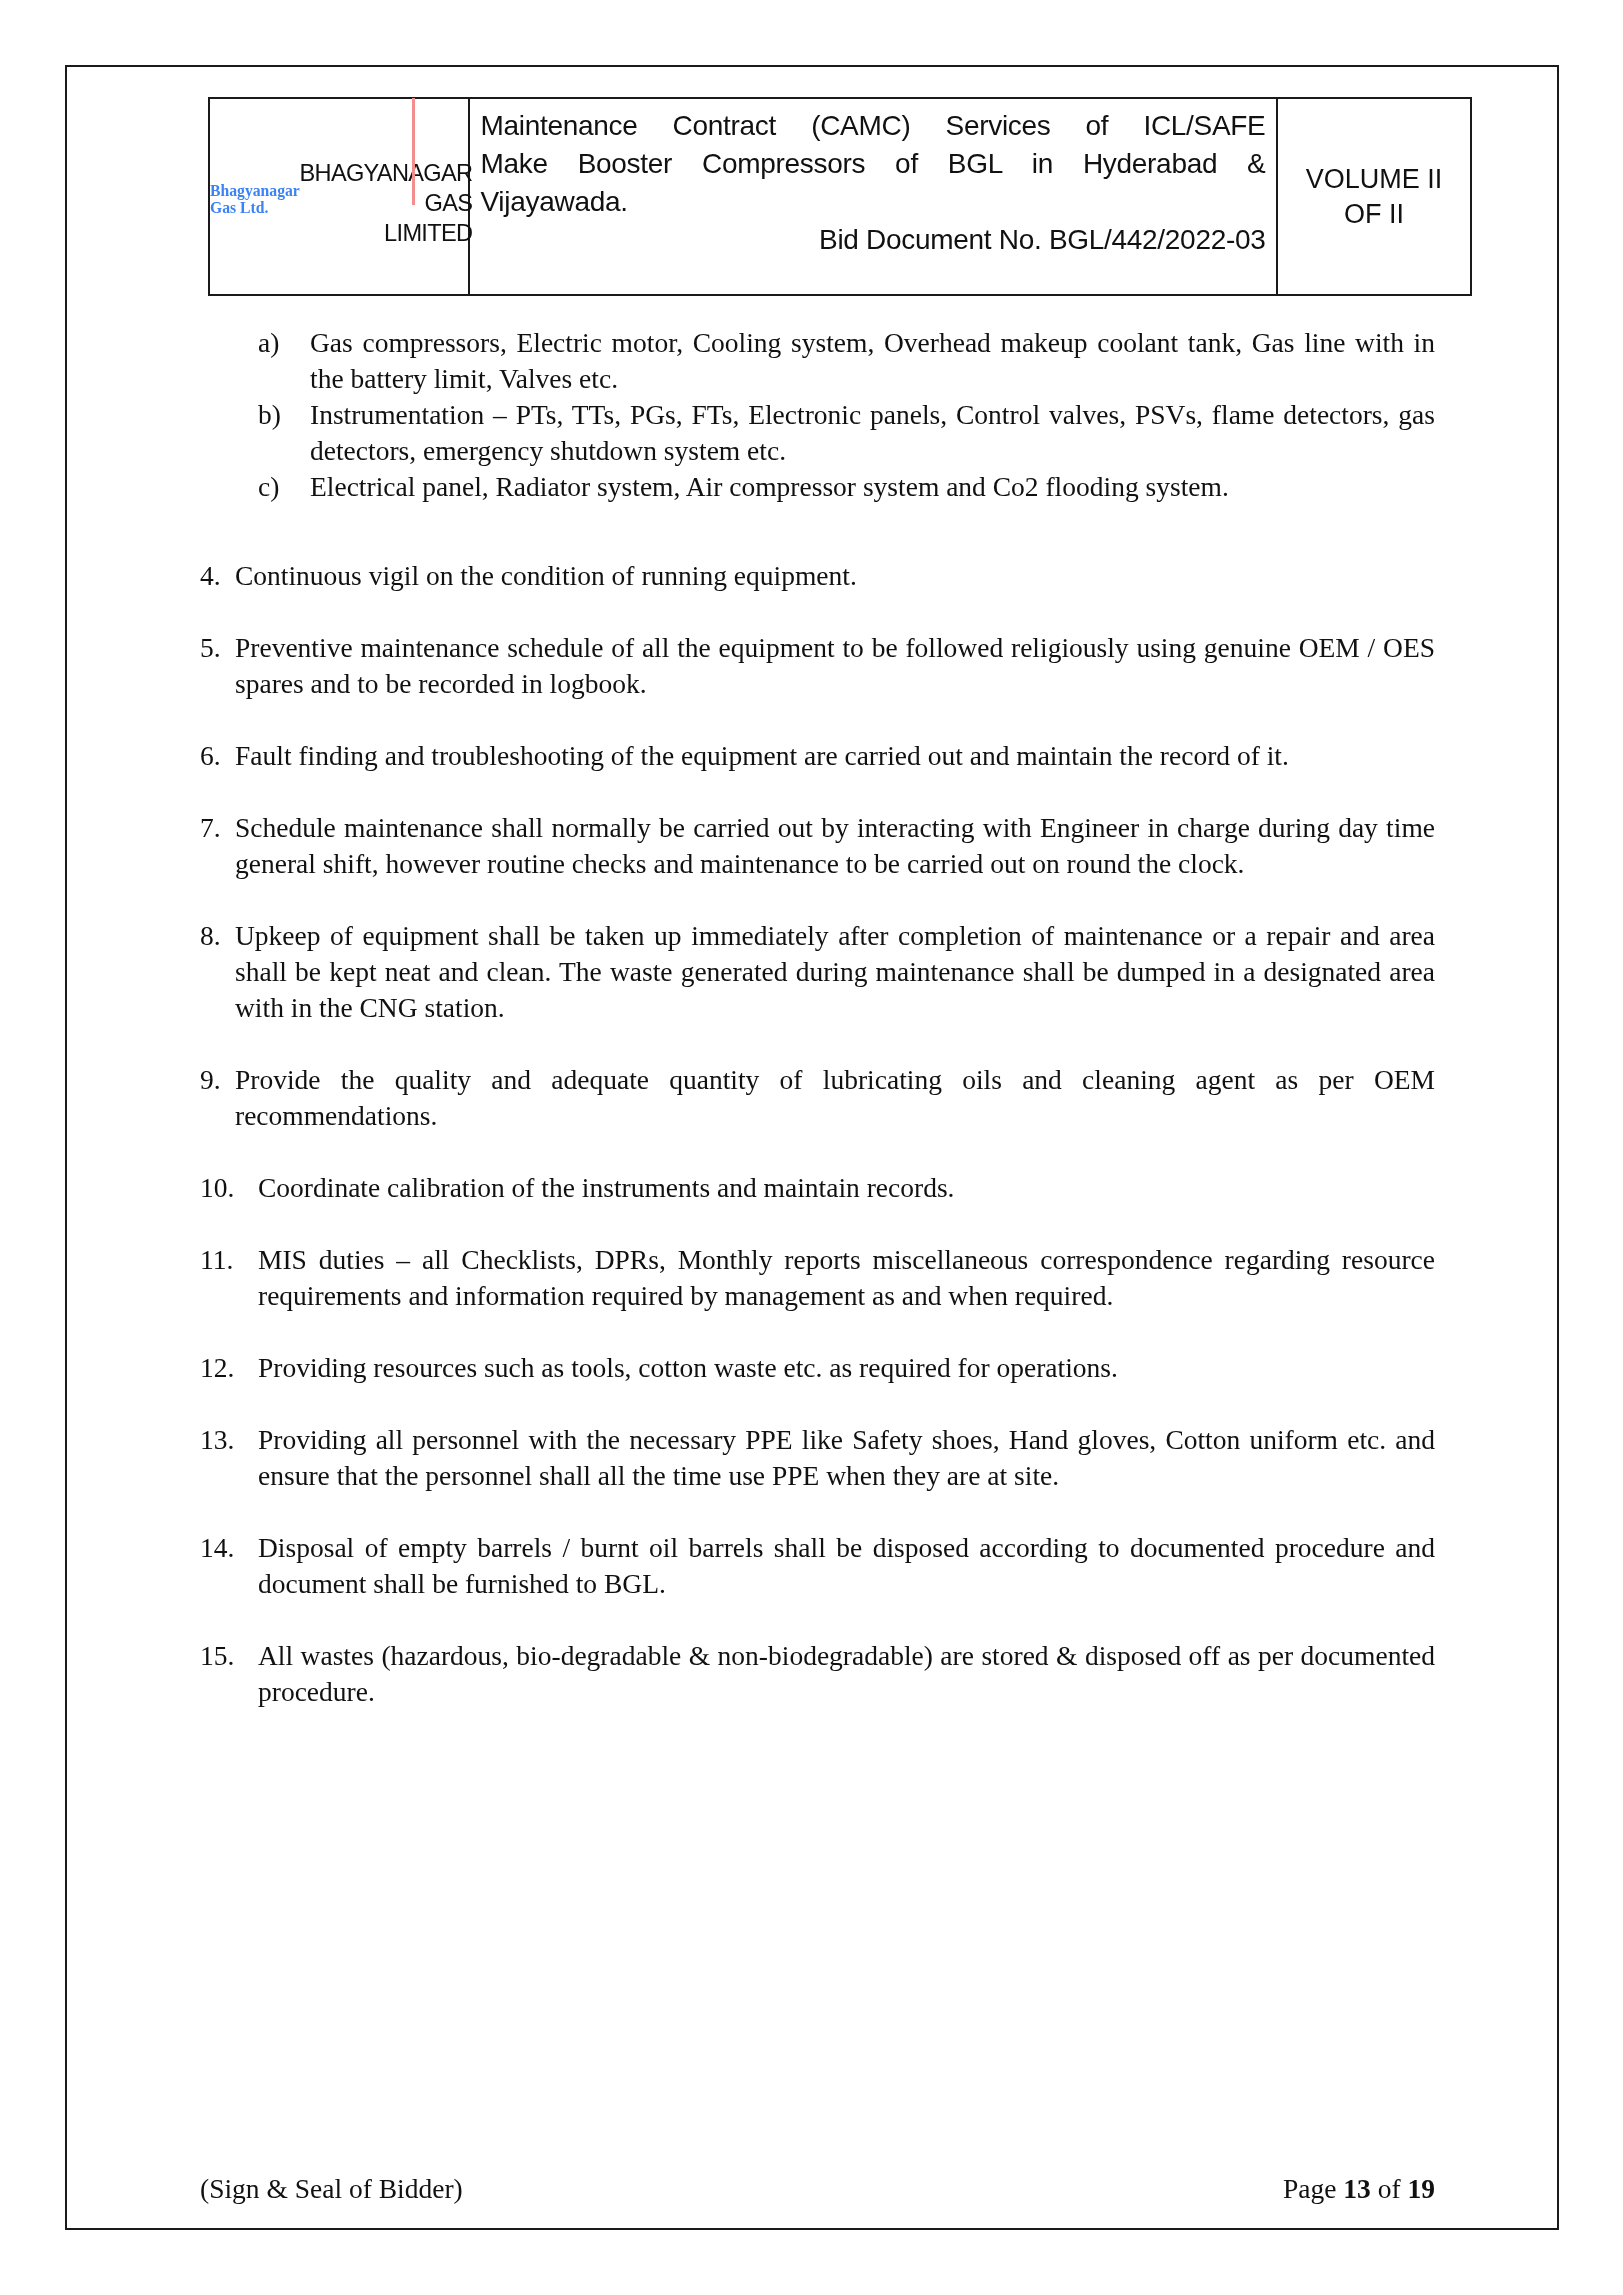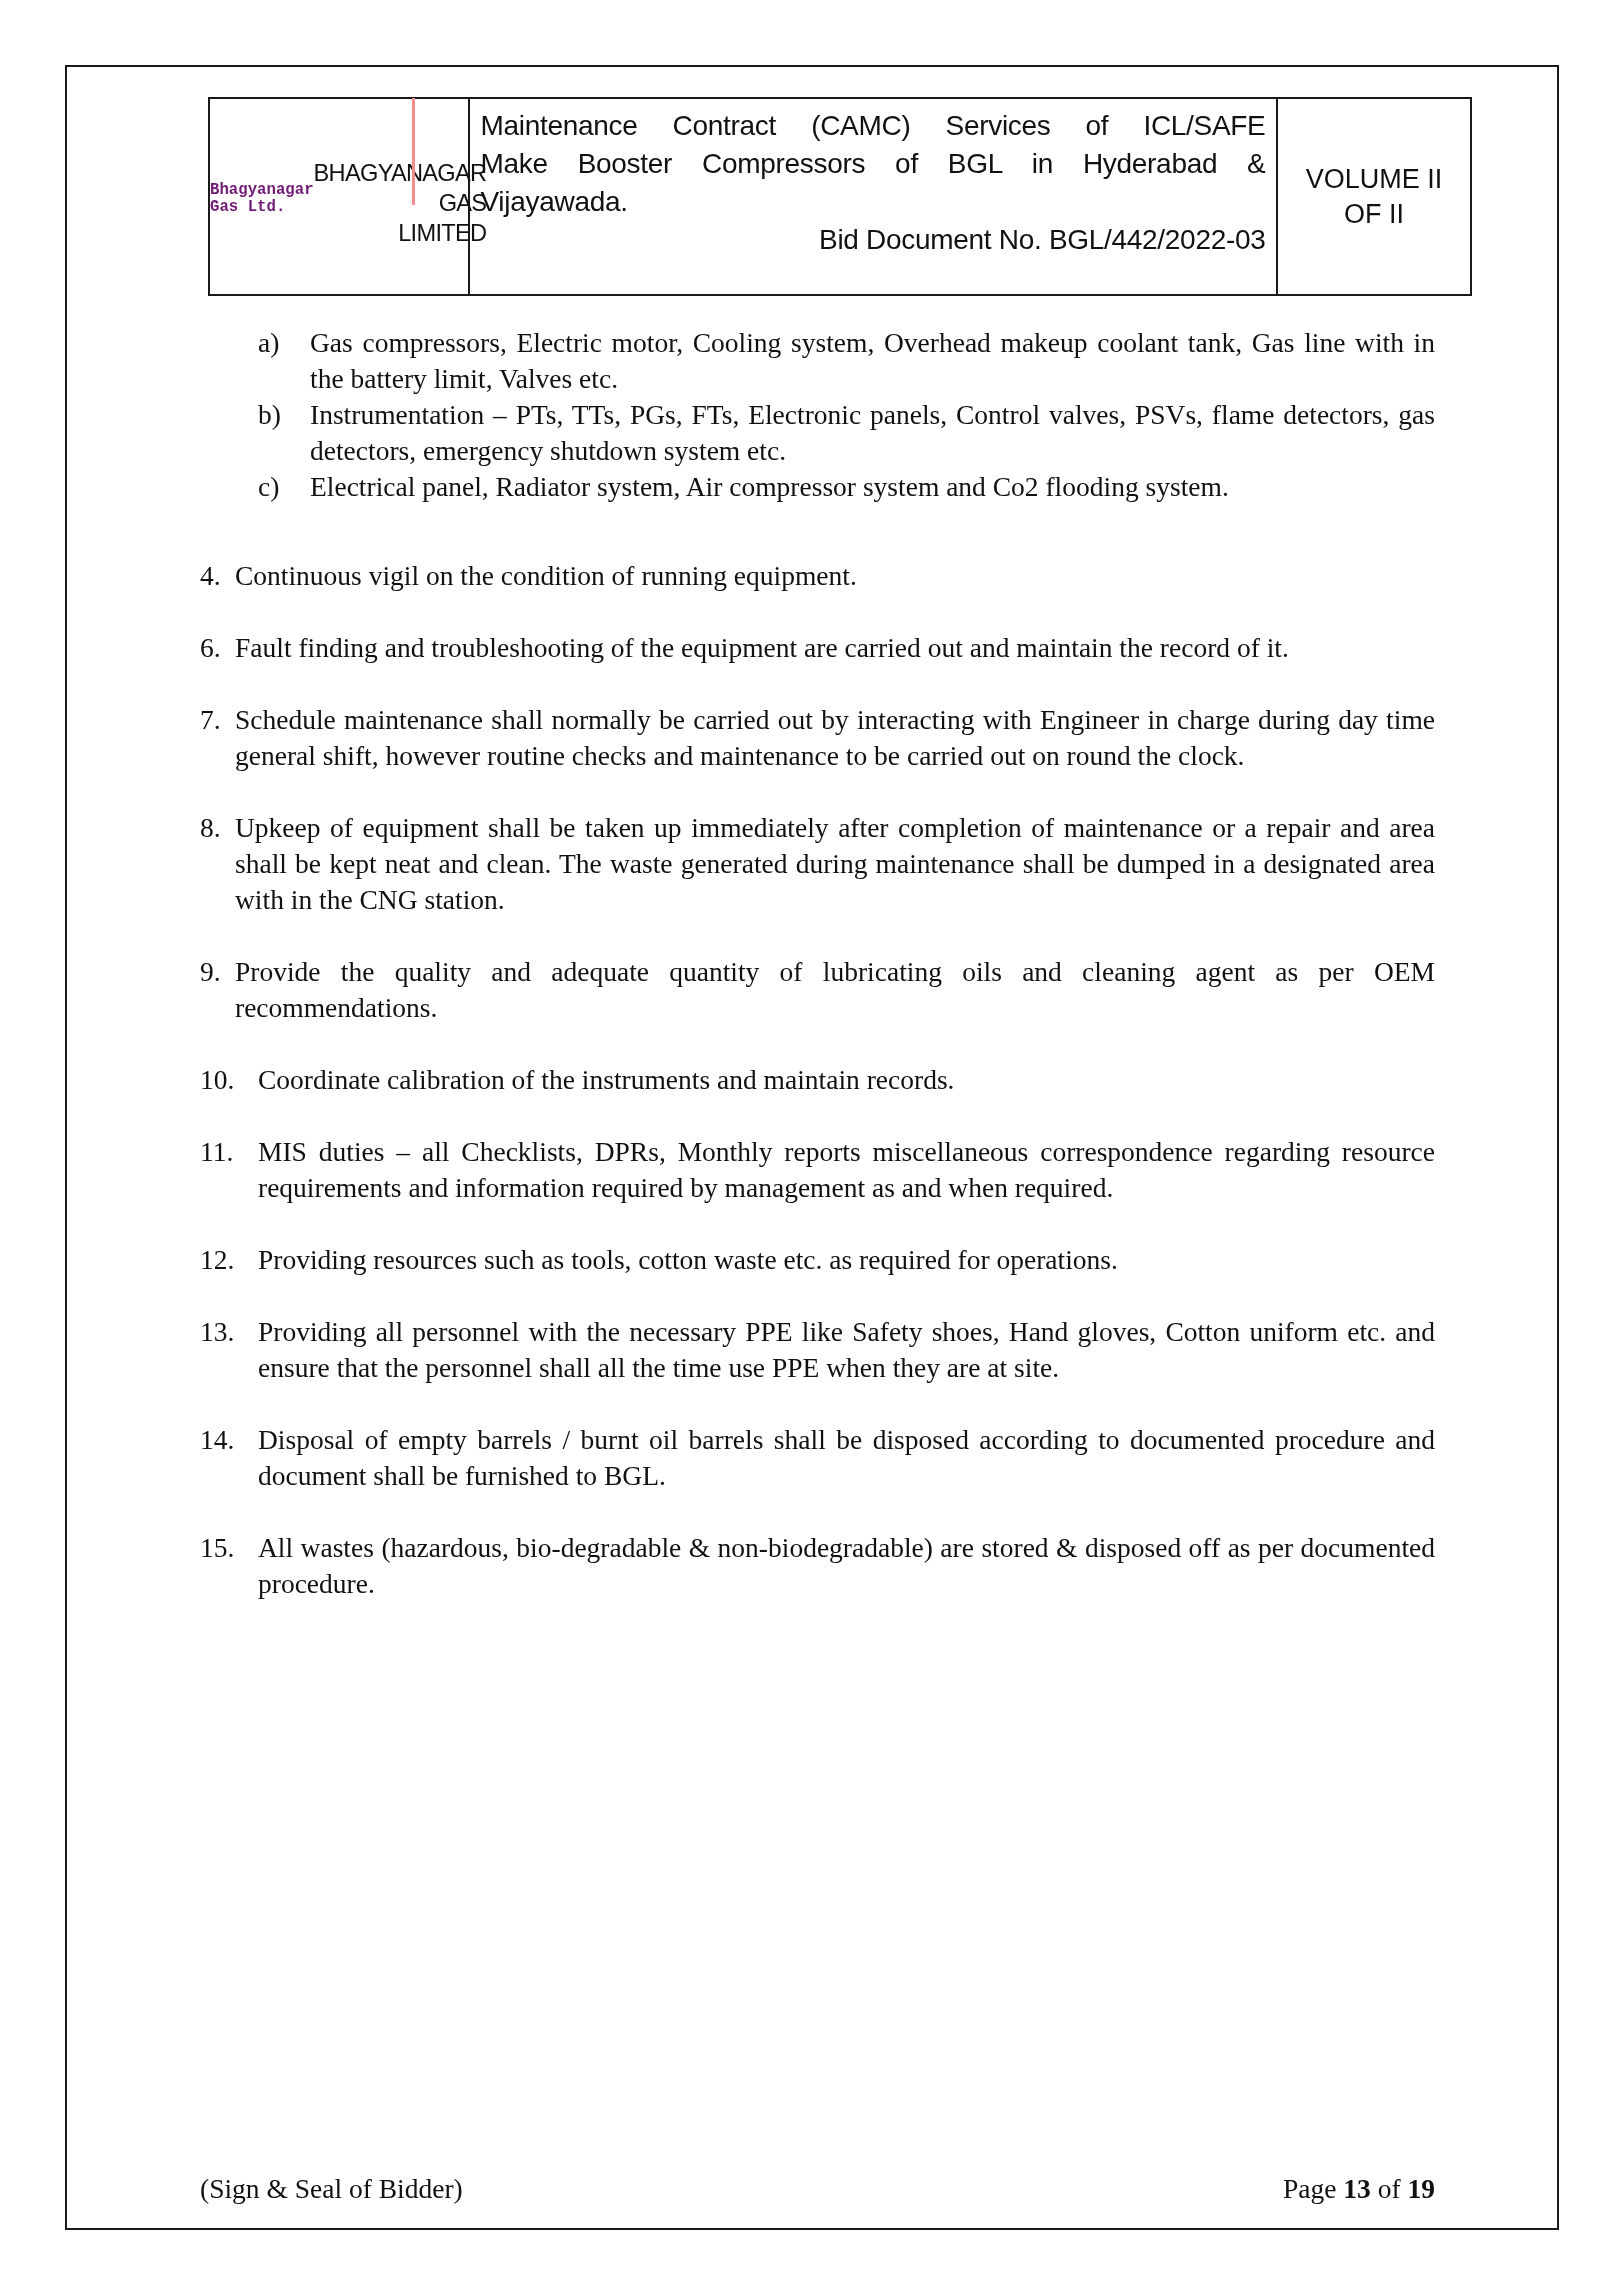--- a/index.html
+++ b/index.html
@@ -43,22 +43,22 @@
     flex:1 1 auto;
     display:flex;flex-direction:column;
     align-items:center;justify-content:center;
     font-size:27px;line-height:35px;
   }
   .title-line{text-align:justify;text-align-last:justify;}
   .title-line.last{text-align:left;text-align-last:left;}
   .bid-line{text-align:right;}
   .logo-caption{
     font-size:15.7px;line-height:17px;font-weight:bold;
-    color:#701a75;
-    font-family:Liberation Mono, monospace;
+    color:#3b82f6;
+    font-family:Liberation Serif, serif;
     margin-top:-2.6px;
   }
   .company-name{
     margin-top:5.2px;
     font-size:23.6px;line-height:30px;
     text-align:right;color:#111;
     letter-spacing:-0.7px;
   }
   .red-mark{
     position:absolute;left:412px;top:98px;
@@ -156,20 +156,21 @@
   <div class="body-content">
 
     <div class="abc-list">
       <div class="item"><span class="marker">a)</span><span>Gas compressors, Electric motor, Cooling system, Overhead makeup coolant tank, Gas line with in the battery limit, Valves etc.</span></div>
       <div class="item"><span class="marker">b)</span><span>Instrumentation – PTs, TTs, PGs, FTs, Electronic panels, Control valves, PSVs, flame detectors, gas detectors, emergency shutdown system etc.</span></div>
       <div class="item"><span class="marker">c)</span><span>Electrical panel, Radiator system, Air compressor system and Co2 flooding system.</span></div>
     </div>
 
     <div class="num-list">
       <div class="item w1"><span class="marker">4.</span><span>Continuous vigil on the condition of running equipment.</span></div>
+      <div class="item w1"><span class="marker">5.</span><span>Preventive maintenance schedule of all the equipment to be followed religiously using genuine OEM / OES spares and to be recorded in logbook.</span></div>
       <div class="item w1"><span class="marker">6.</span><span>Fault finding and troubleshooting of the equipment are carried out and maintain the record of it.</span></div>
       <div class="item w1"><span class="marker">7.</span><span>Schedule maintenance shall normally be carried out by interacting with Engineer in charge during day time general shift, however routine checks and maintenance to be carried out on round the clock.</span></div>
       <div class="item w1"><span class="marker">8.</span><span>Upkeep of equipment shall be taken up immediately after completion of maintenance or a repair and area shall be kept neat and clean. The waste generated during maintenance shall be dumped in a designated area with in the CNG station.</span></div>
       <div class="item w1"><span class="marker">9.</span><span>Provide the quality and adequate quantity of lubricating oils and cleaning agent as per OEM recommendations.</span></div>
       <div class="item w2"><span class="marker">10.</span><span>Coordinate calibration of the instruments and maintain records.</span></div>
       <div class="item w2"><span class="marker">11.</span><span>MIS duties – all Checklists, DPRs, Monthly reports miscellaneous correspondence regarding resource requirements and information required by management as and when required.</span></div>
       <div class="item w2"><span class="marker">12.</span><span>Providing resources such as tools, cotton waste etc. as required for operations.</span></div>
       <div class="item w2"><span class="marker">13.</span><span>Providing all personnel with the necessary PPE like Safety shoes, Hand gloves, Cotton uniform etc. and ensure that the personnel shall all the time use PPE when they are at site.</span></div>
       <div class="item w2"><span class="marker">14.</span><span>Disposal of empty barrels / burnt oil barrels shall be disposed according to documented procedure and document shall be furnished to BGL.</span></div>
       <div class="item w2"><span class="marker">15.</span><span>All wastes (hazardous, bio-degradable &amp; non-biodegradable) are stored &amp; disposed off as per documented procedure.</span></div>

